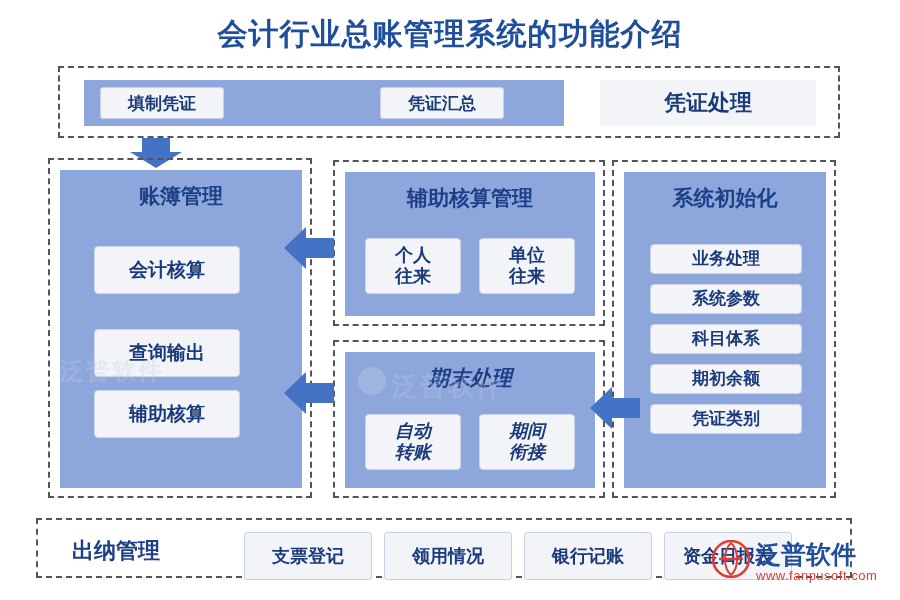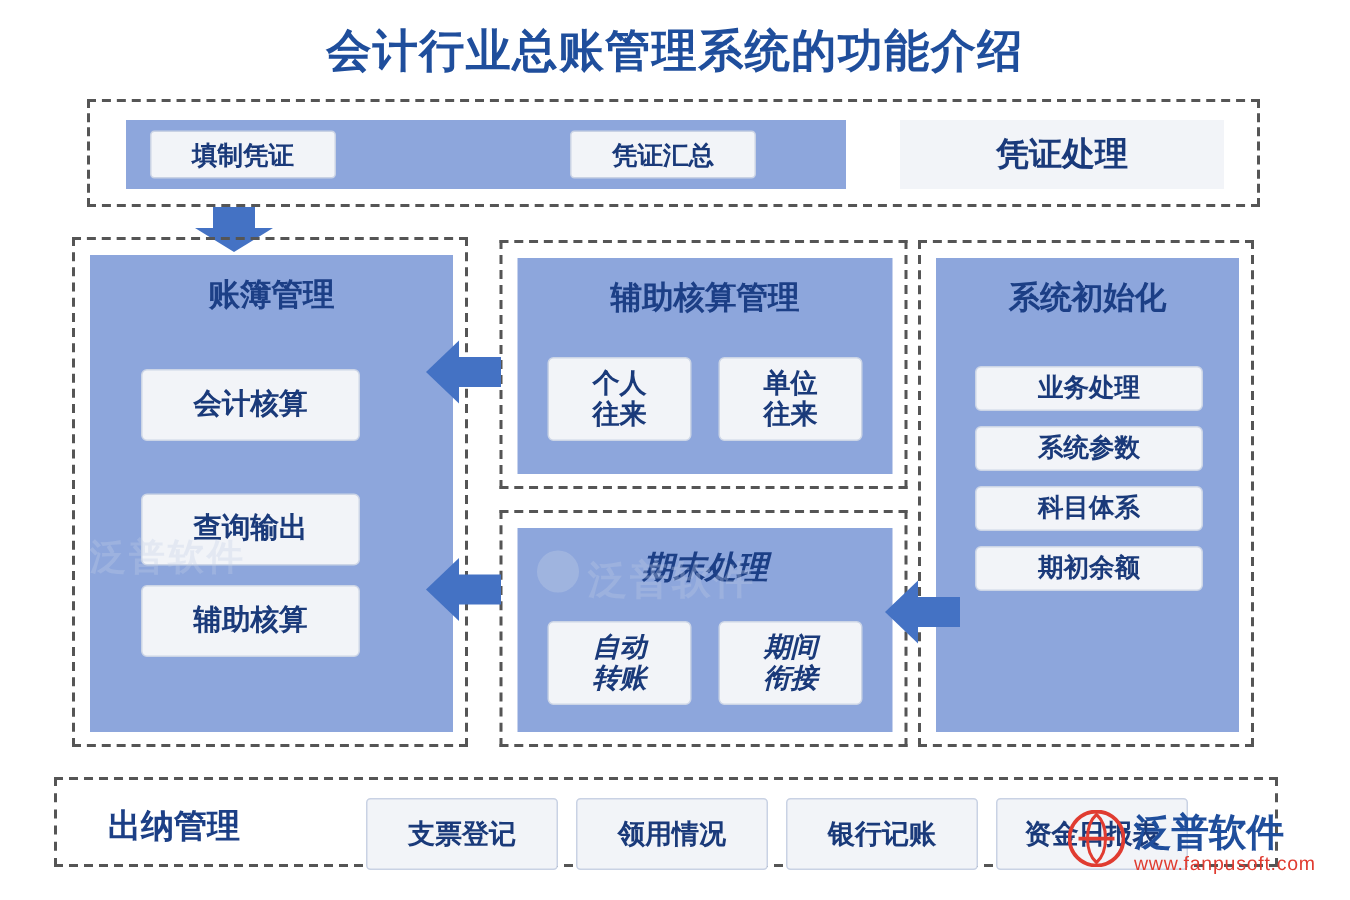--- a/index.html
+++ b/index.html
@@ -346,20 +346,21 @@
 
   <div class="arrow-left" id="arrow-period-to-ledger"></div>
 
   <div class="dashgroup" id="init-group">
     <div class="bluepanel" id="init-panel">
       <div class="panel-head">系统初始化</div>
       <div class="wbtn initbtn" id="init-btn-0">业务处理</div>
       <div class="wbtn initbtn" id="init-btn-1">系统参数</div>
       <div class="wbtn initbtn" id="init-btn-2">科目体系</div>
       <div class="wbtn initbtn" id="init-btn-3">期初余额</div>
+      <div class="wbtn initbtn" id="init-btn-4">凭证类别</div>
     </div>
   </div>
 
   <div class="arrow-left" id="arrow-init-to-period"></div>
 
   <div class="dashgroup" id="cashier-group">
     <div class="cashier-title">出纳管理</div>
     <div class="cbtn" id="cbtn-0">支票登记</div>
     <div class="cbtn" id="cbtn-1">领用情况</div>
     <div class="cbtn" id="cbtn-2">银行记账</div>

